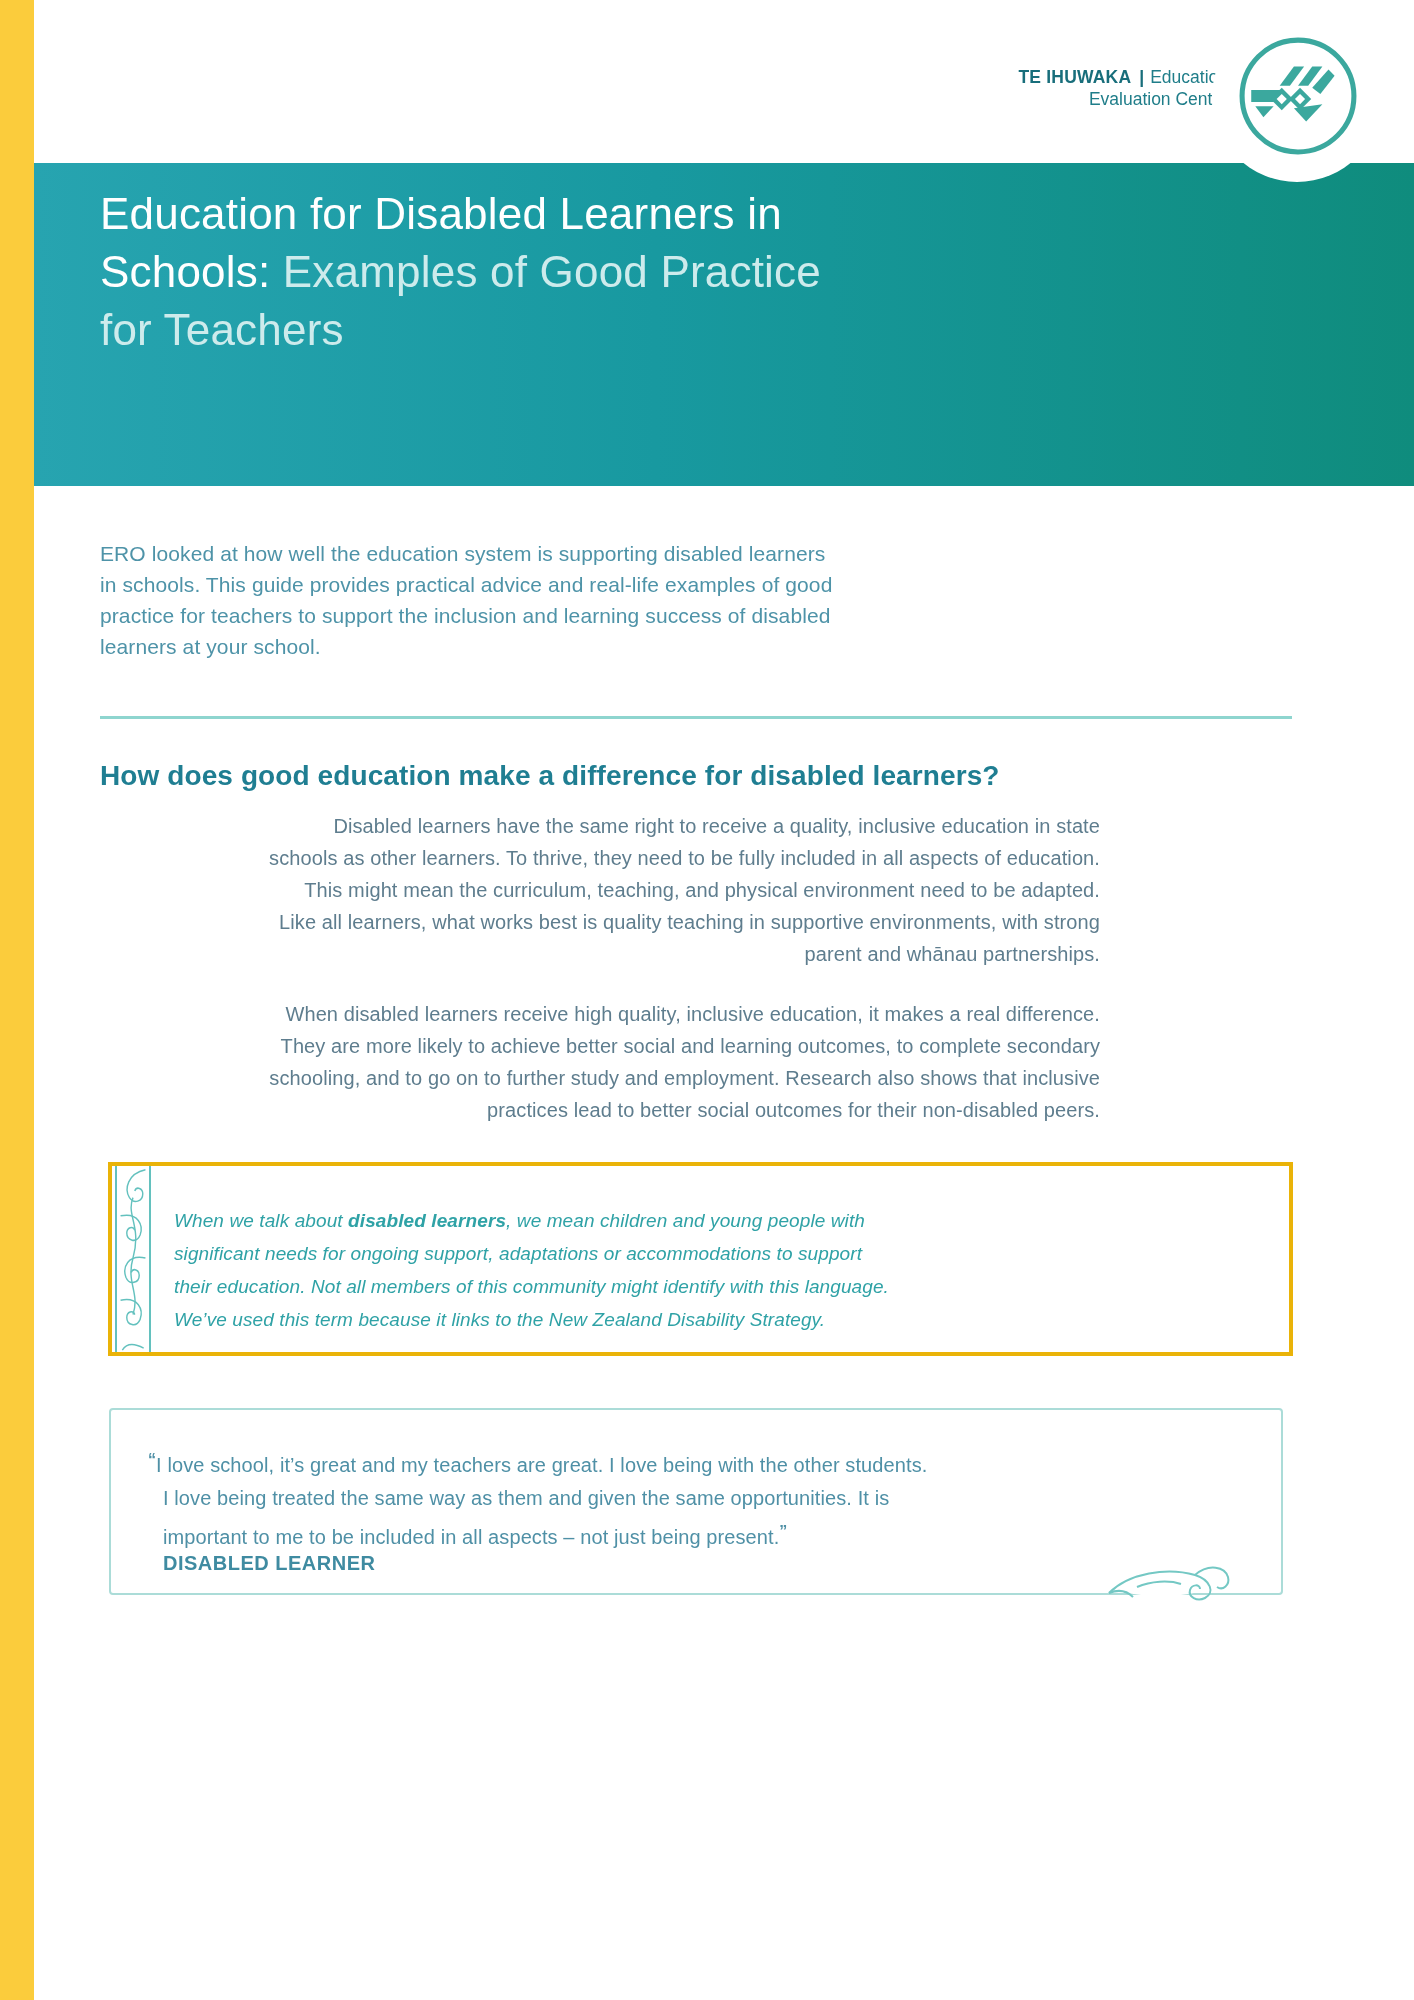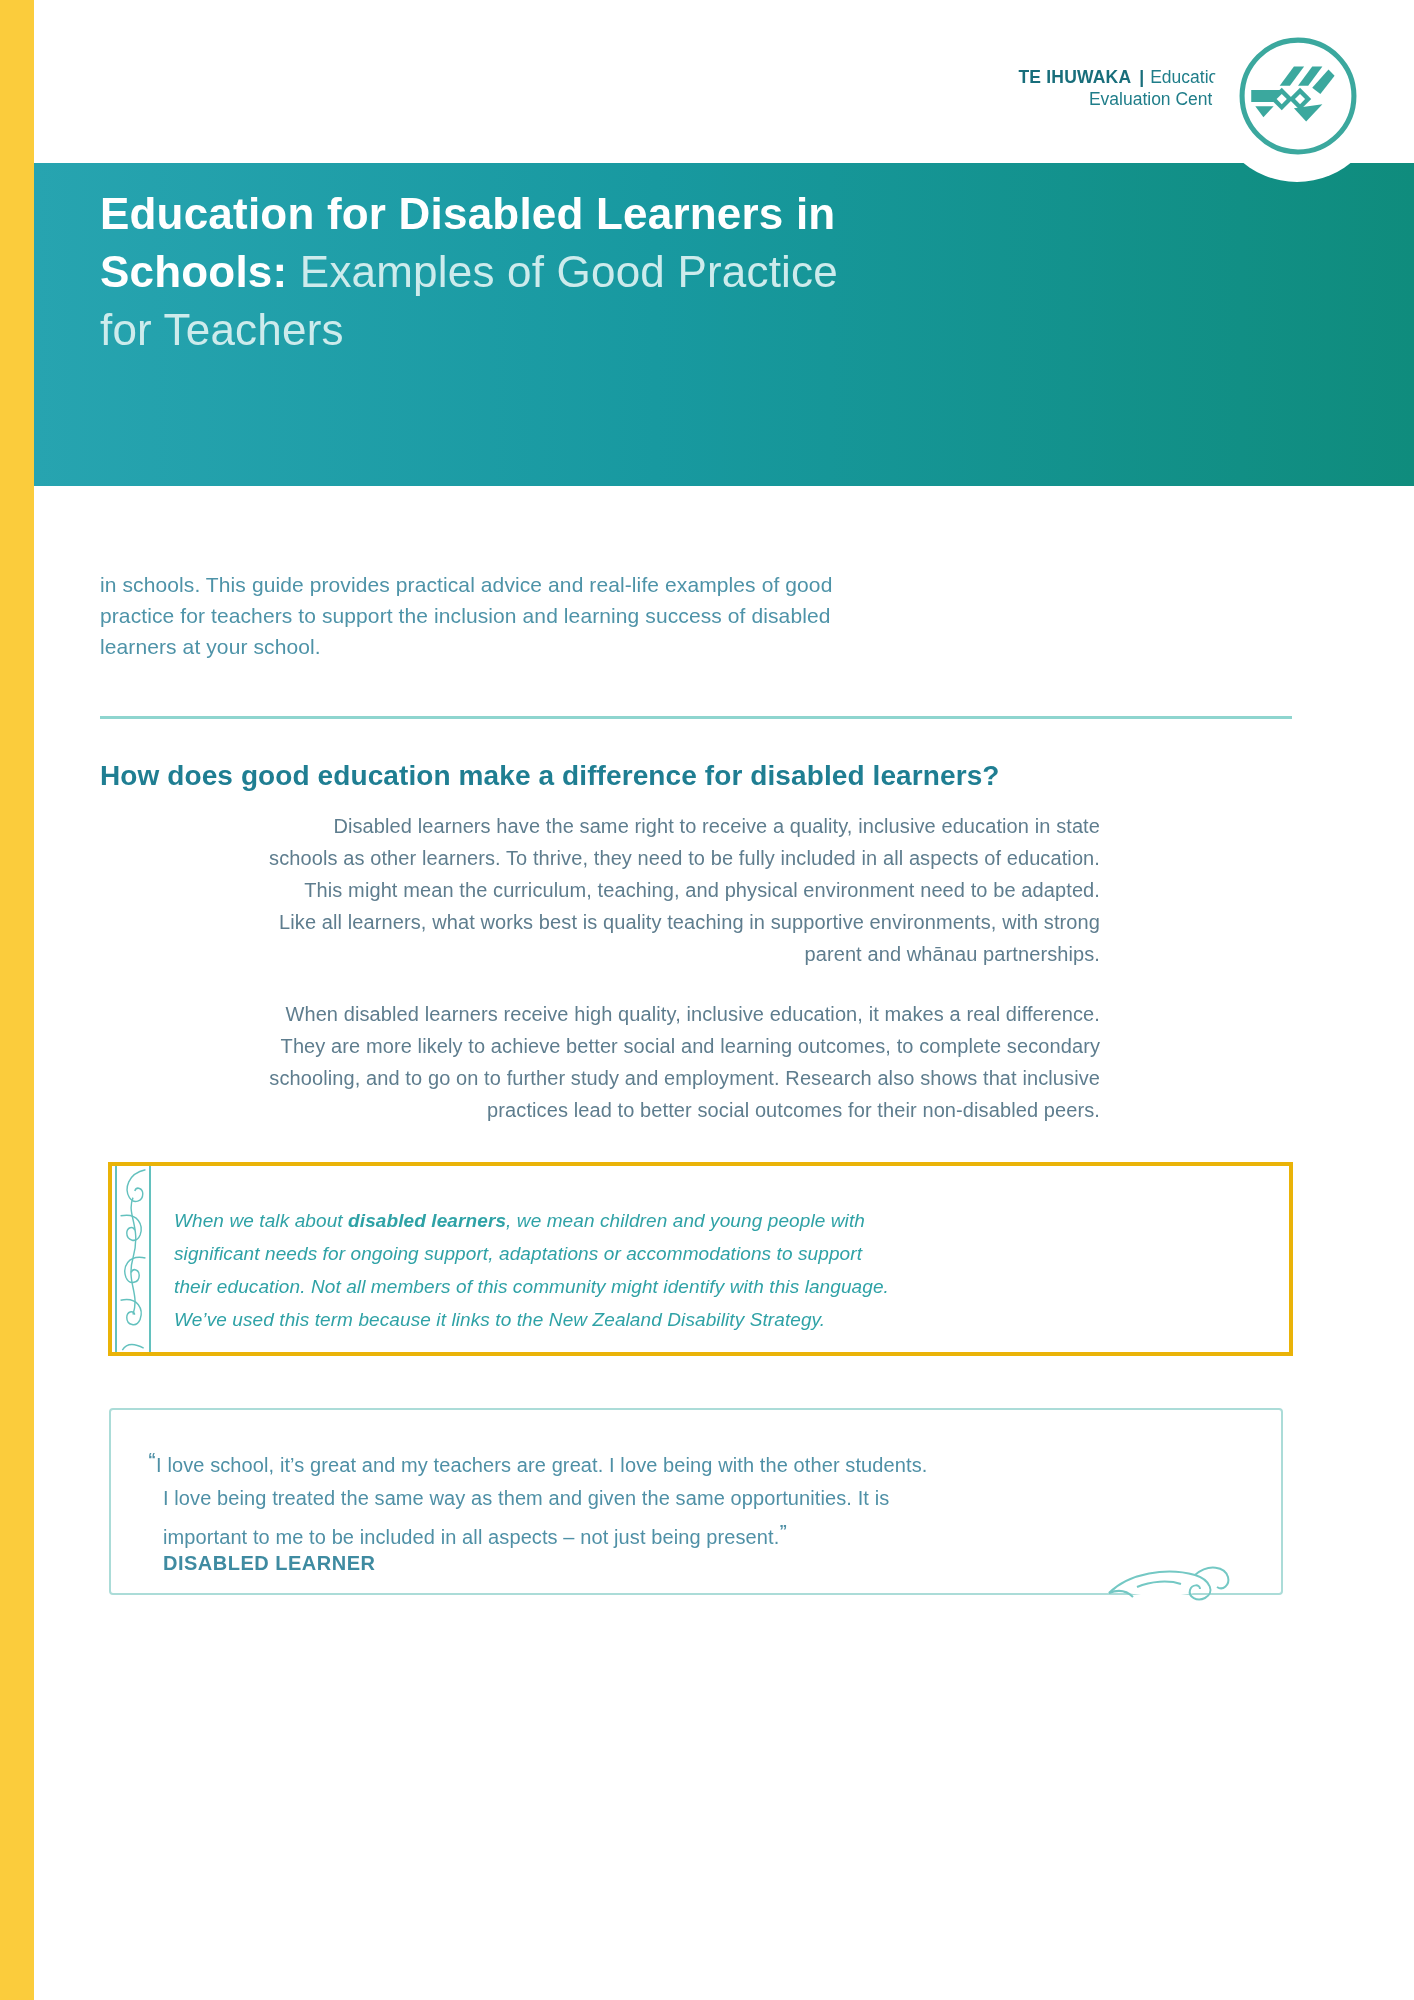--- a/index.html
+++ b/index.html
@@ -31,21 +31,21 @@
   .band {
     position:absolute; left:34px; top:163px; width:1380px; height:323px;
     background:linear-gradient(90deg,#27A4B0 0%, #1899A0 45%, #0F8C7D 100%);
     z-index:1;
   }
   .title {
     position:absolute; left:66px; top:22px; width:1000px;
     font-size:44px; line-height:58px; color:#CDEBEC; font-weight:400;
     letter-spacing:.2px;
   }
-  .title .bold { color:#ffffff; font-weight:700;text-align:center; }
+  .title .bold { color:#ffffff; font-weight:400;text-align:center; }
   
   .intro {
     position:absolute; left:100px; top:538px; width:940px;
     color:#4E93A8; font-size:21px; line-height:31px; letter-spacing:.1px;
   }
   .divider {
     position:absolute; left:100px; top:716px; width:1192px; height:3px;
     background:#8ED5CF;
   }
   
@@ -131,21 +131,21 @@
         <polygon points="56,72 84,68 68,85"></polygon>
       </g>
       <g fill="#ffffff">
         <polygon points="44,58 49,63 44,68 39,63"></polygon>
         <polygon points="62,58 67,63 62,68 57,63"></polygon>
       </g>
     </svg>
   </div>
 
   <p class="intro">
-    <br>
+    <span>ERO looked at how well the education system is supporting disabled learners</span><br>
     <span>in schools. This guide provides practical advice and real-life examples of good</span><br>
     <span>practice for teachers to support the inclusion and learning success of disabled</span><br>
     <span>learners at your school.</span>
   </p>
 
   <div class="divider"></div>
 
   <h2 class="section-heading">How does good education make a difference for disabled learners?</h2>
 
   <p class="body-para para1">

